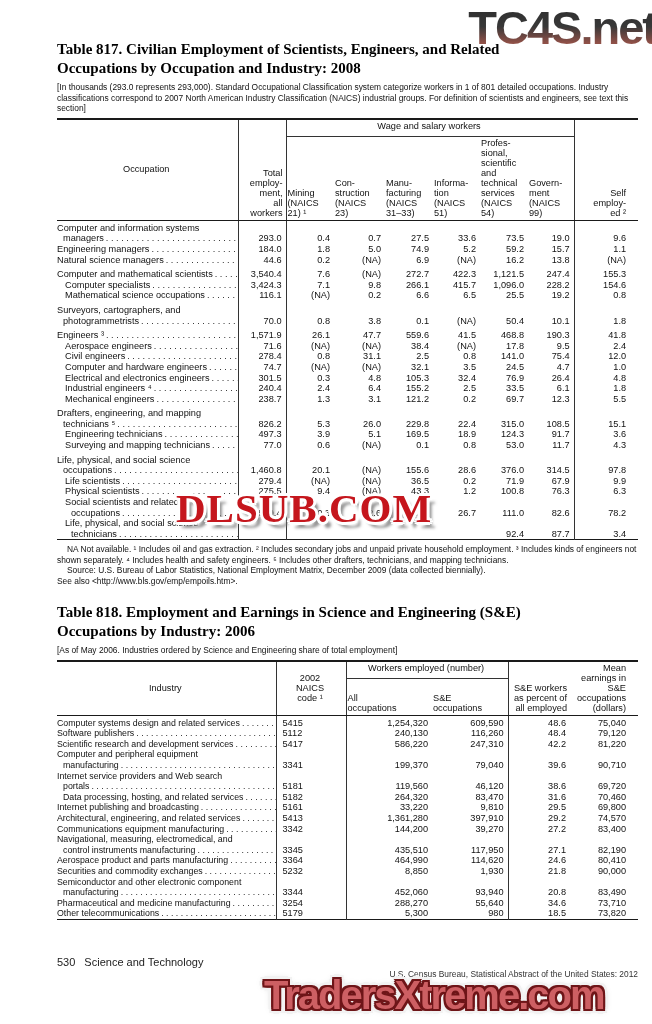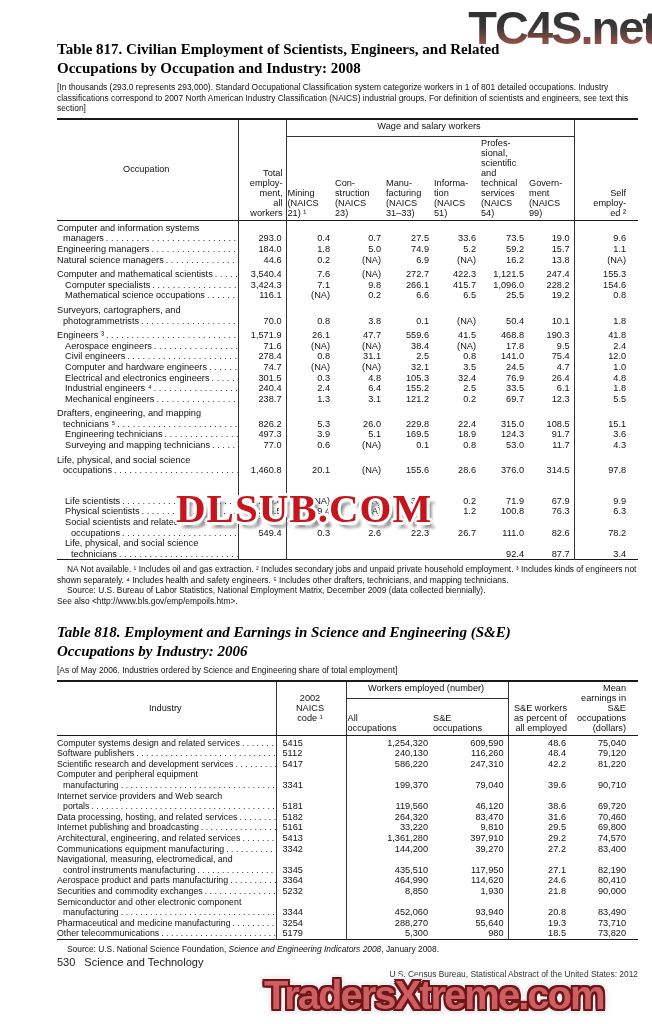--- a/index.html
+++ b/index.html
@@ -1,20 +1,20 @@
 <!DOCTYPE html>
 <html><head>
 <meta charset="utf-8">
 <style>
   html,body{margin:0;padding:0;background:#e9e9e9;}
   .page{position:relative;width:652px;height:1024px;background:#ffffff;overflow:hidden;
         font-family:"Liberation Sans",sans-serif;color:#111;}
   .content{position:absolute;left:57px;top:0;width:581px;}
   .title{margin:40px 0 0 0;font:bold 15px/19px "Liberation Serif",serif;color:#000;white-space:pre-line;}
-  .title2{margin-top:17px;font-style:italic;}
+  .title2{margin-top:17px;}
   .note{margin:4px 0 0 0;font-size:8.4px;line-height:10.6px;}
   table{border-collapse:collapse;table-layout:fixed;width:581px;margin-top:4px;
         border-top:2px solid #1a1a1a;border-bottom:1.6px solid #1a1a1a;font-size:9.2px;}
   th{font-weight:normal;white-space:pre-line;padding:1px 3px 2px 1px;}
   thead th{border-bottom:1.6px solid #1a1a1a;}
   .bR{border-right:1px solid #333;}
   th.spanner{text-align:center;vertical-align:top;border-bottom:1px solid #333;padding-top:1px;height:13px;line-height:11px;}
   th.colh{text-align:left;vertical-align:bottom;line-height:10px;}
   th.occ,th.indh{text-align:center;vertical-align:middle;}
   th.total,th.selfh,th.pct{text-align:right;vertical-align:bottom;line-height:10px;}
@@ -412,21 +412,21 @@
             <td class="num ">20.1</td>
             <td class="num ">(NA)</td>
             <td class="num ">155.6</td>
             <td class="num ">28.6</td>
             <td class="num ">376.0</td>
             <td class="num bR">314.5</td>
             <td class="num ">97.8</td>
           </tr>
           <tr>
             <td class="lbl bR">
-              <div class="line last" style="padding-left: 8px; margin-top: 20px;">
+              <div class="line last" style="padding-left: 8px;">
                 <span class="t">Life scientists</span>
                 <span class="dots"></span>
               </div>
             </td>
             <td class="num bR">279.4</td>
             <td class="num ">(NA)</td>
             <td class="num ">(NA)</td>
             <td class="num ">36.5</td>
             <td class="num ">0.2</td>
             <td class="num ">71.9</td>
@@ -591,21 +591,21 @@
               </div>
             </td>
             <td class="num bR left">5181</td>
             <td class="num ">119,560</td>
             <td class="num bR">46,120</td>
             <td class="num ">38.6</td>
             <td class="num ">69,720</td>
           </tr>
           <tr>
             <td class="lbl bR">
-              <div class="line last" style="padding-left: 0px;">
+              <div class="line last" style="padding-left: 0px; margin-left: 6px;">
                 <span class="t">Data processing, hosting, and related services</span>
                 <span class="dots"></span>
               </div>
             </td>
             <td class="num bR left">5182</td>
             <td class="num ">264,320</td>
             <td class="num bR">83,470</td>
             <td class="num ">31.6</td>
             <td class="num ">70,460</td>
           </tr>
@@ -705,41 +705,40 @@
           <tr>
             <td class="lbl bR">
               <div class="line last" style="padding-left: 0px;">
                 <span class="t">Pharmaceutical and medicine manufacturing</span>
                 <span class="dots"></span>
               </div>
             </td>
             <td class="num bR left">3254</td>
             <td class="num ">288,270</td>
             <td class="num bR">55,640</td>
-            <td class="num ">19.3</td>
+            <td class="num ">34.6</td>
             <td class="num ">73,710</td>
           </tr>
           <tr>
             <td class="lbl bR">
               <div class="line last" style="padding-left: 0px;">
                 <span class="t">Other telecommunications</span>
                 <span class="dots"></span>
               </div>
             </td>
             <td class="num bR left">5179</td>
             <td class="num ">5,300</td>
             <td class="num bR">980</td>
             <td class="num ">18.5</td>
             <td class="num ">73,820</td>
           </tr>
         </tbody>
     </table>
 
     <div class="fn">
-      <p class="ind"><span>Source: U.S. National Science Foundation, </span><i>Science and Engineering Indicators 2008</i><span>, January 2008.</span></p>
     </div>
 
   </div>
 
   <div class="wm wm-mid">DLSUB.COM</div>
 
   <div class="footer-left">
     <span class="pg">530</span><span>Science and Technology</span>
   </div>
   <div class="footer-right">U.S. Census Bureau, Statistical Abstract of the United States: 2012</div>

